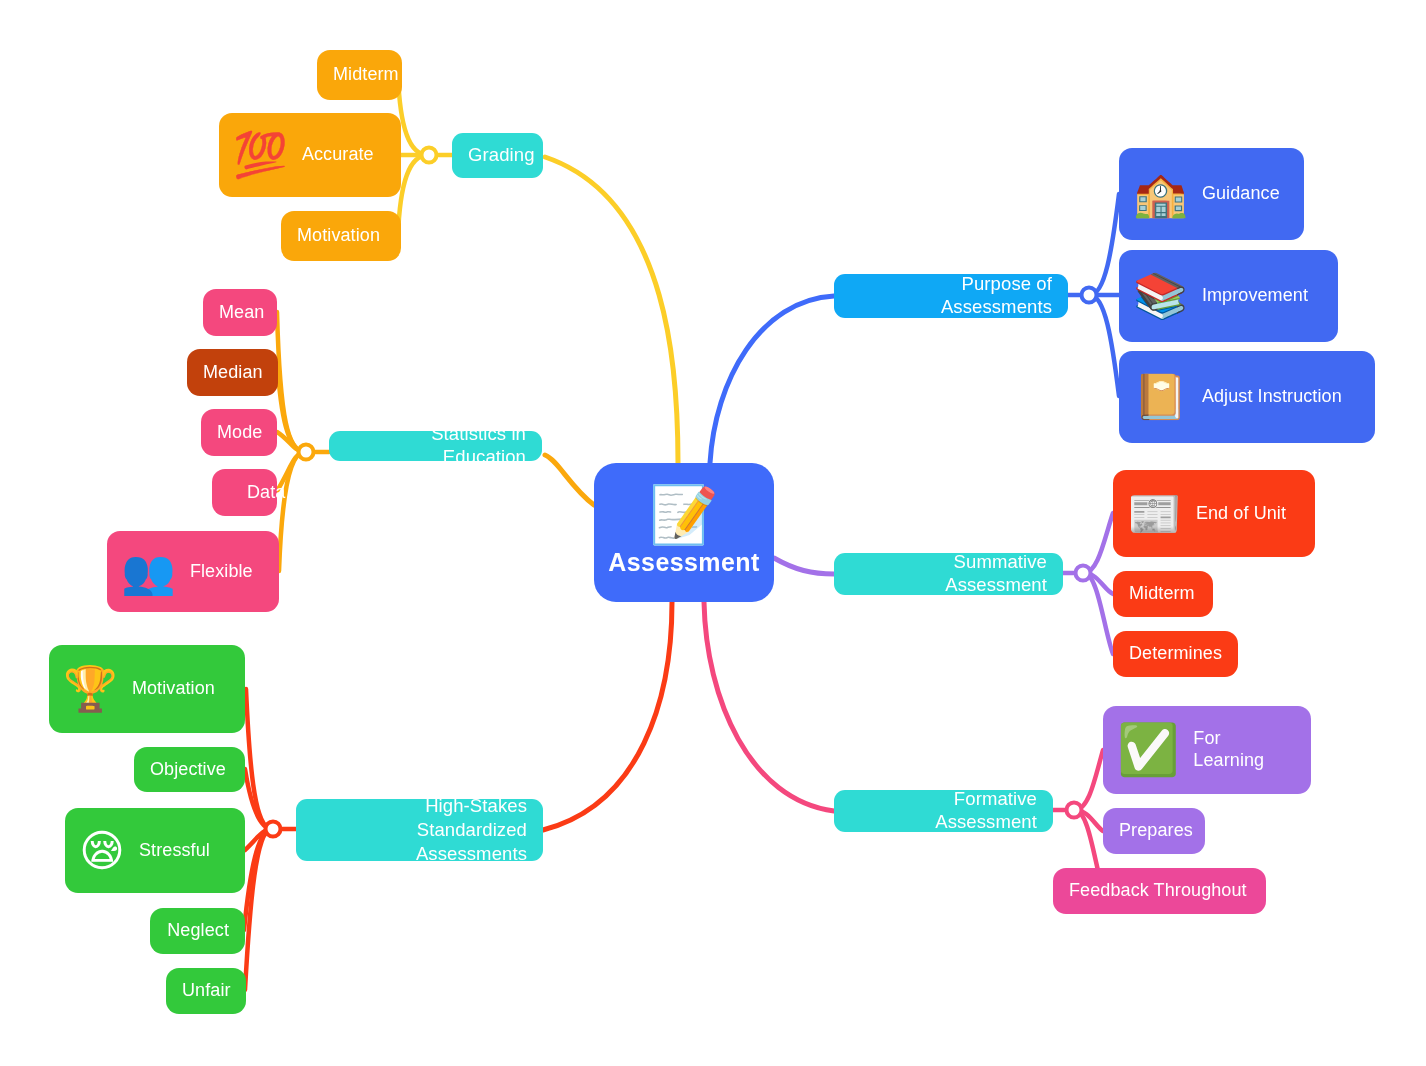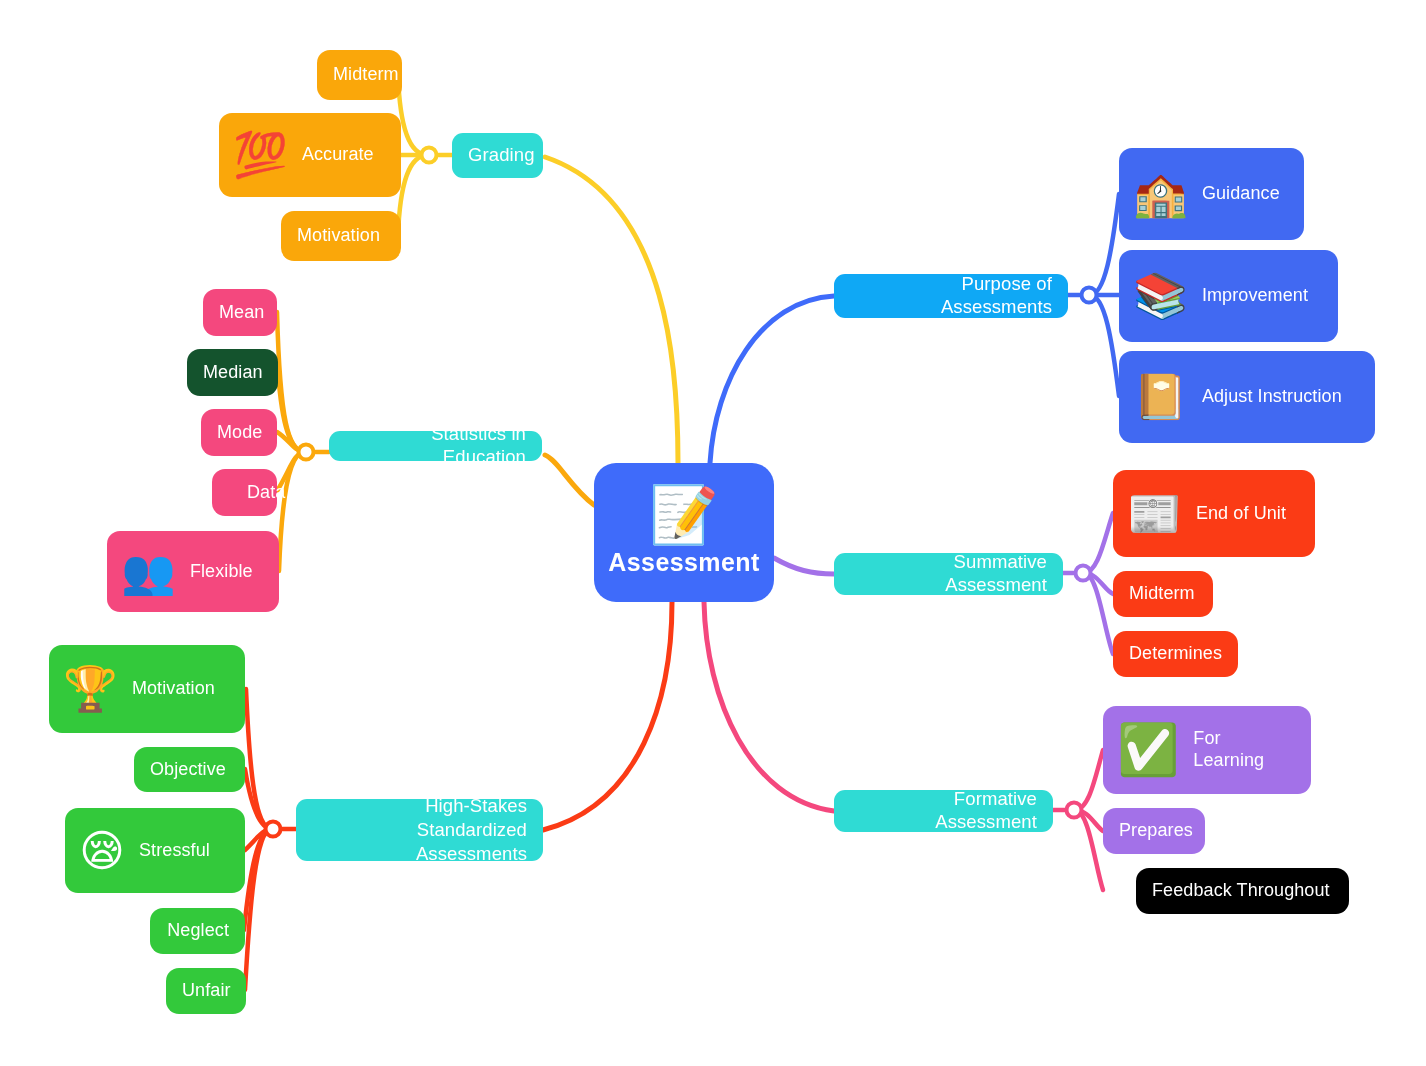--- a/index.html
+++ b/index.html
@@ -163,21 +163,21 @@
   </div>
 
   <div class="node lvl1" style="left:329px; top:431px; width:213px; height:30px; background:#2FDBD4;">
     <span class="txt">Statistics in Education</span>
   </div>
 
   <div class="node lvl2" style="left:203px; top:289px; width:74px; height:47px; background:#F4487E;">
     <span class="txt">Mean</span>
   </div>
 
-  <div class="node lvl2" style="left:187px; top:349px; width:91px; height:47px; background:#14532d;">
+  <div class="node lvl2" style="left:187px; top:349px; width:91px; height:47px; background:#c2410c;">
     <span class="txt">Median</span>
   </div>
 
   <div class="node lvl2" style="left:201px; top:409px; width:76px; height:47px; background:#F4487E;">
     <span class="txt">Mode</span>
   </div>
 
   <div class="node lvl2" style="left:212px; top:469px; width:65px; height:47px; background:#F4487E;padding-left:35px;">
     <span class="txt">Data</span>
   </div>
@@ -256,17 +256,17 @@
 
   <div class="node lvl2 with-emoji big-emoji" style="left:1103px; top:706px; width:208px; height:88px; background:#A371E8;">
     <span class="emoji">✅</span>
     <span class="txt">For Learning</span>
   </div>
 
   <div class="node lvl2" style="left:1103px; top:808px; width:102px; height:46px; background:#A371E8;">
     <span class="txt">Prepares</span>
   </div>
 
-  <div class="node lvl2" style="left:1136px; top:868px; width:213px; height:46px; background:#000000;">
+  <div class="node lvl2" style="left:1053px; top:868px; width:213px; height:46px; background:#ec4899;">
     <span class="txt">Feedback Throughout</span>
   </div>
 
 </div>
 
 </body></html>

